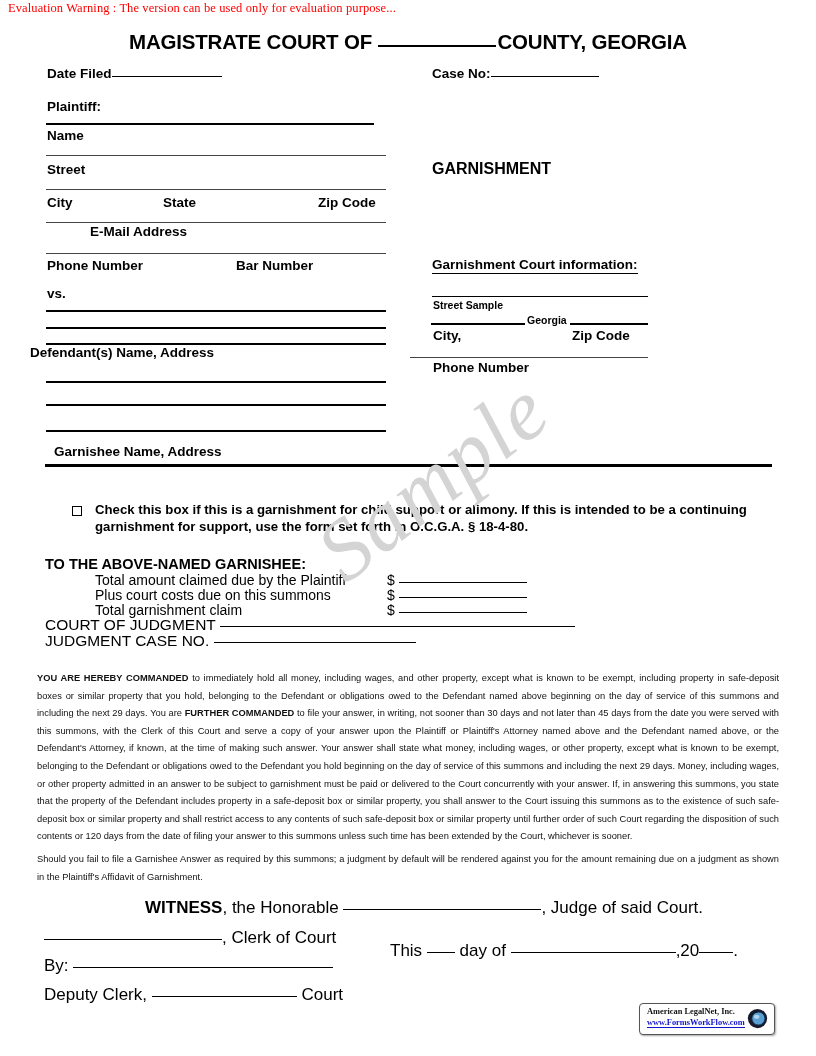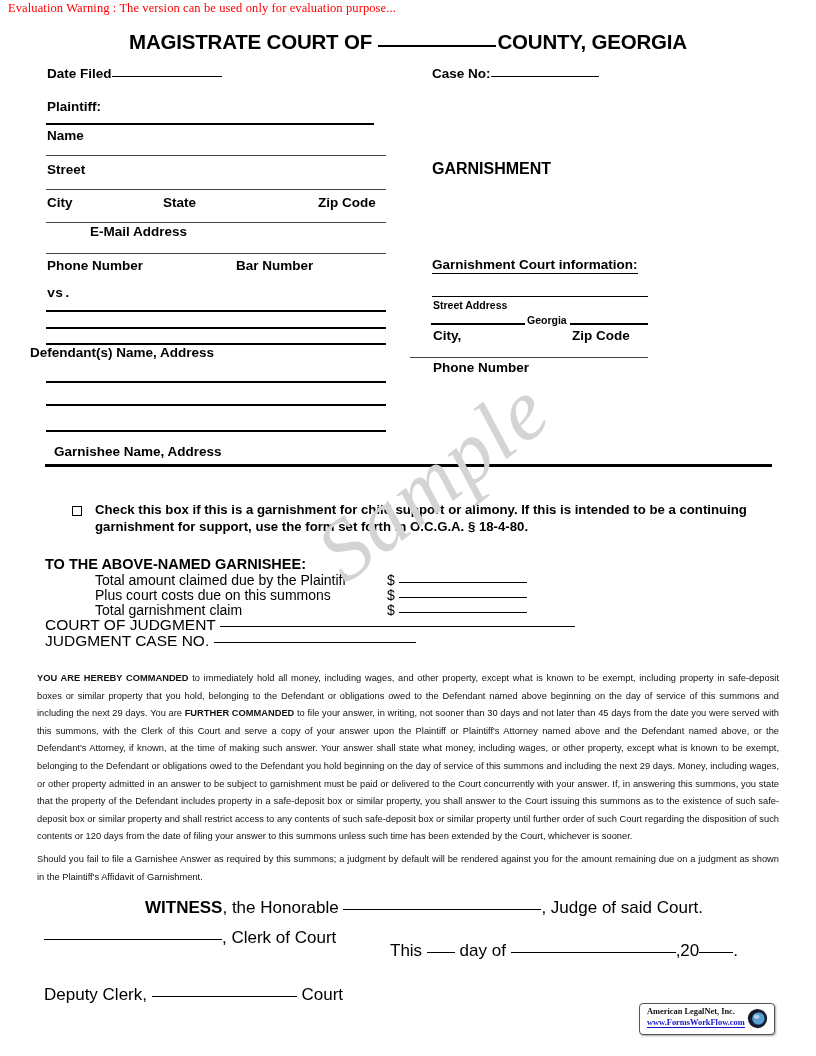--- a/index.html
+++ b/index.html
@@ -250,38 +250,38 @@
   <div class="t field-label b" style="left:163px; top:195px;">State</div>
   <div class="t field-label b" style="left:318px; top:195px;">Zip Code</div>
 
   <div class="rule" style="left:46px; top:222px; width:340px; background:#444;"></div>
   <div class="t field-label b" style="left:47px; top:224px;padding-left:43px;">E-Mail Address</div>
 
   <div class="rule" style="left:46px; top:253px; width:340px; background:#444;"></div>
   <div class="t field-label b" style="left:47px; top:258px;">Phone Number</div>
   <div class="t field-label b" style="left:236px; top:258px;">Bar Number</div>
 
-  <div class="t field-label b" style="left:47px; top:286px;font-family:Liberation Mono, monospace;">vs.</div>
+  <div class="t field-label b" style="left:47px; top:286px;">vs.</div>
 
   <div class="rule thick" style="left:46px; top:310px; width:340px;"></div>
   <div class="rule thick" style="left:46px; top:327px; width:340px;"></div>
   <div class="rule thick" style="left:46px; top:343px; width:340px;"></div>
   <div class="t field-label b" style="left:30px; top:345px;">Defendant(s) Name, Address</div>
 
   <div class="rule thick" style="left:46px; top:381px; width:340px;"></div>
   <div class="rule thick" style="left:46px; top:404px; width:340px;"></div>
   <div class="rule thick" style="left:46px; top:430px; width:340px;"></div>
   <div class="t field-label b" style="left:54px; top:444px;">Garnishee Name, Address</div>
 
   <div class="t b" style="left:432px; top:160px; font-size:16px;">GARNISHMENT</div>
 
   <div class="t b" style="left:432px; top:257px; font-size:13.5px; border-bottom:1.4px solid #000; padding-bottom:1px;">Garnishment Court information:</div>
 
   <div class="rule" style="left:432px; top:296px; width:216px;"></div>
-  <div class="t b" style="left:433px; top:299px; font-size:10.5px;">Street Address</div>
+  <div class="t b" style="left:433px; top:299px; font-size:10.5px;">Street Sample</div>
 
   <div class="rule thick" style="left:431px; top:323px; width:94px;"></div>
   <div class="t b" style="left:527px; top:314px; font-size:10.5px;">Georgia</div>
   <div class="rule thick" style="left:570px; top:323px; width:78px;"></div>
   <div class="t b" style="left:433px; top:328px; font-size:13.5px;">City,</div>
   <div class="t b" style="left:572px; top:328px; font-size:13.5px;">Zip Code</div>
 
   <div class="rule" style="left:410px; top:357px; width:238px; background:#444;"></div>
   <div class="t b" style="left:433px; top:360px; font-size:13.5px;">Phone Number</div>
 
@@ -321,20 +321,23 @@
   </div>
 
   <div class="wit" style="left:44px; top:928px;">
     <span class="line" style="width:178px;"></span><span>, Clerk of Court</span>
   </div>
 
   <div class="wit" style="left:390px; top:941px;">
     <span>This</span> <span class="line" style="width:28px;"></span> <span>day of</span> <span class="line" style="width:165px;"></span><span>,20</span><span class="line" style="width:34px;"></span><span>.</span>
   </div>
 
+  <div class="wit" style="left:44px; top:956px;">
+    <span>By:</span> <span class="line" style="width:260px;"></span>
+  </div>
 
   <div class="wit" style="left:44px; top:985px;">
     <span>Deputy Clerk,</span> <span class="line" style="width:145px;"></span> <span>Court</span>
   </div>
 
   <div class="logo-box">
     <div class="logo-txt1">American LegalNet, Inc.</div>
     <div class="logo-txt2">www.FormsWorkFlow.com</div>
     <svg class="logo-mark" viewBox="0 0 24 24">
       <circle cx="12" cy="12" r="11" fill="#1a1a2e"></circle>

